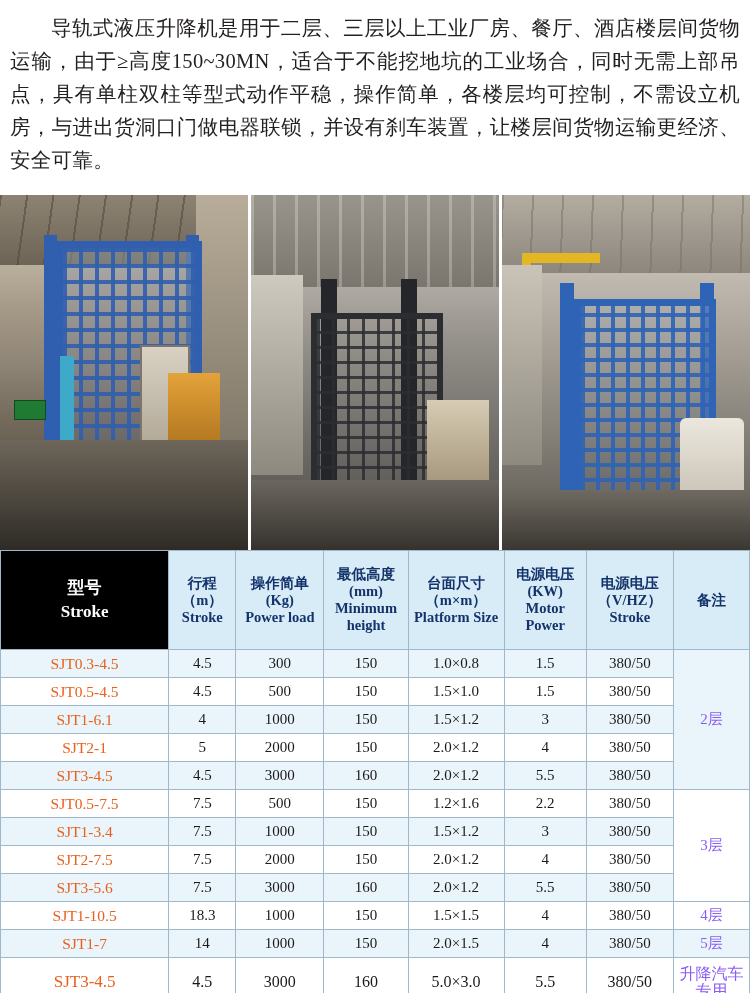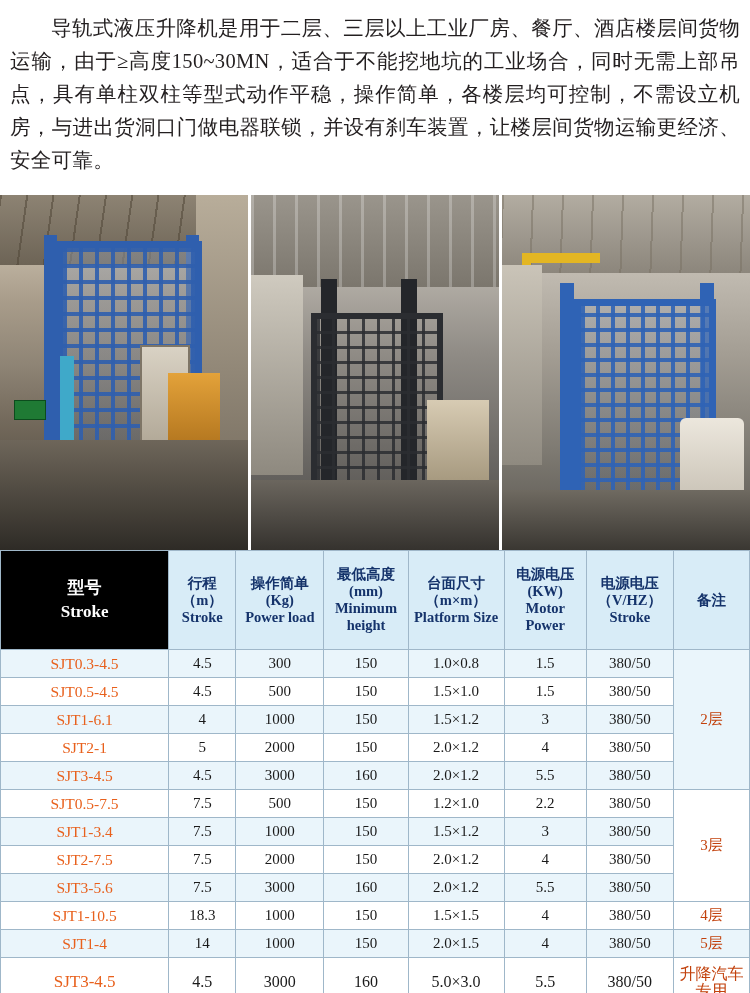--- a/index.html
+++ b/index.html
@@ -213,21 +213,21 @@
   .spec-table tbody tr:nth-child(odd) td {
     background: #eaf5fb;
   }
   .spec-table tbody td.model-cell {
     color: #e8601c;
     font-size: 15.5px;
   }
   .spec-table tbody td.remark-cell {
     background: #ffffff;
     font-size: 15px;
-    color: #c2410c;
+    color: #8b5cf6;
   }
   .spec-table tbody tr.last-row td {
     height: 46px;
     font-size: 16px;
   }
   .spec-table tbody tr.last-row td.model-cell {
     font-size: 17px;
   }
   .rem-small {
     font-size: 14px;
@@ -395,21 +395,21 @@
         <td>2.0×1.2</td>
         <td>5.5</td>
         <td>380/50</td>
       </tr>
 
       <tr>
         <td class="model-cell">SJT0.5-7.5</td>
         <td>7.5</td>
         <td>500</td>
         <td>150</td>
-        <td>1.2×1.0</td>
+        <td>1.2×1.6</td>
         <td>2.2</td>
         <td>380/50</td>
         <td class="remark-cell" rowspan="4">3层</td>
       </tr>
 
       <tr>
         <td class="model-cell">SJT1-3.4</td>
         <td>7.5</td>
         <td>1000</td>
         <td>150</td>
@@ -443,21 +443,21 @@
         <td>18.3</td>
         <td>1000</td>
         <td>150</td>
         <td>1.5×1.5</td>
         <td>4</td>
         <td>380/50</td>
         <td class="remark-cell">4层</td>
       </tr>
 
       <tr>
-        <td class="model-cell">SJT1-4</td>
+        <td class="model-cell">SJT1-7</td>
         <td>14</td>
         <td>1000</td>
         <td>150</td>
         <td>2.0×1.5</td>
         <td>4</td>
         <td>380/50</td>
         <td class="remark-cell">5层</td>
       </tr>
 
       <tr class="last-row">

